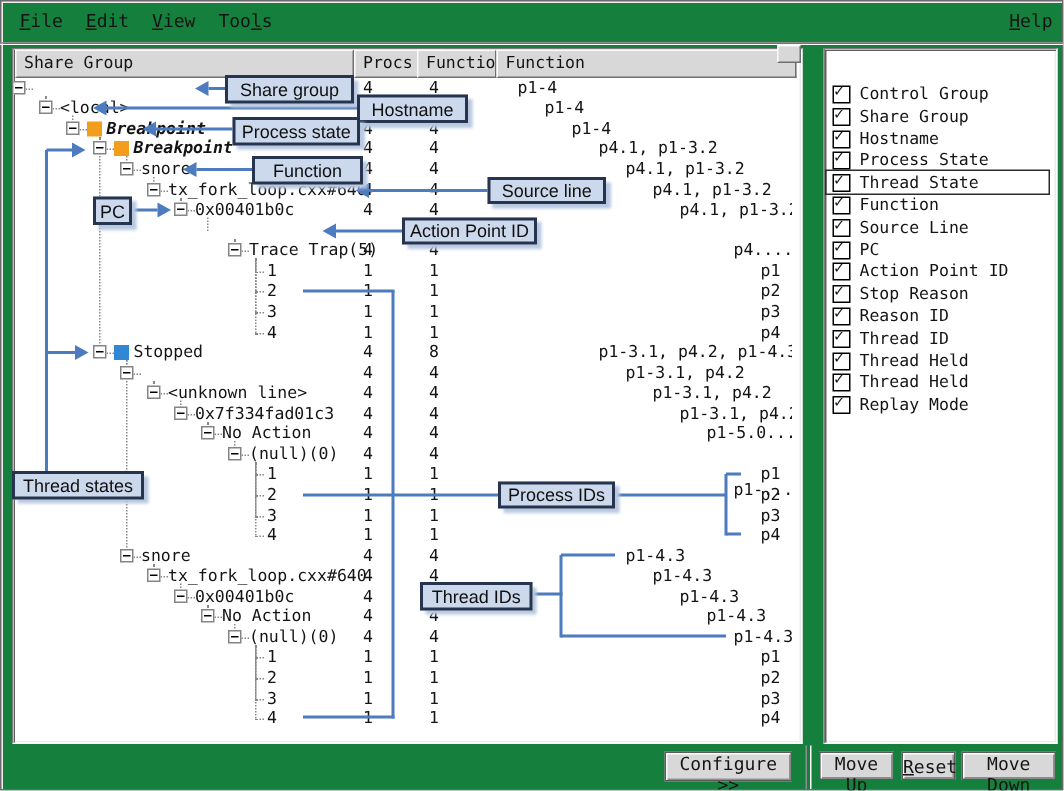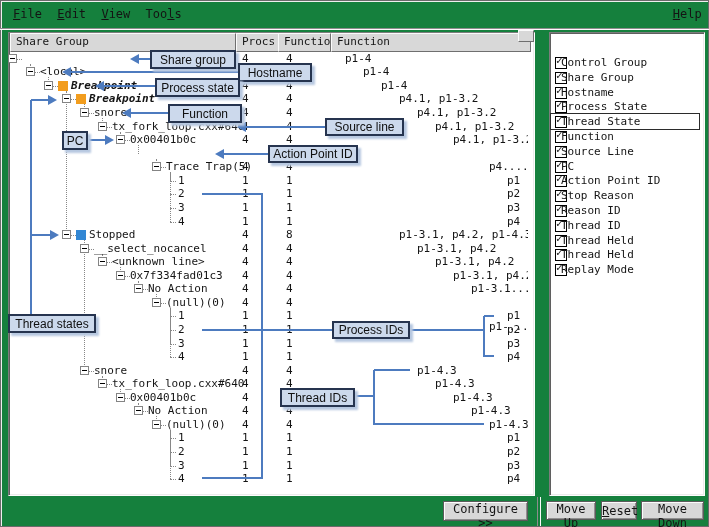--- a/index.html
+++ b/index.html
@@ -37,21 +37,21 @@
   
   #gbtitle{position:absolute;left:551px;top:33px;width:150px;height:19px;background:#d8d8d8;
     border:1px solid;border-color:#fbfbfb #6f6f6f #6f6f6f #fbfbfb;
     font-size:11px;line-height:16px;padding-left:5px;box-sizing:border-box;}
   #gblist{position:absolute;left:551px;top:55px;width:150px;height:230px;z-index:10;}
   .gitem{position:absolute;left:0;width:148px;height:15px;line-height:15px;font-size:11px;white-space:nowrap;}
   .gitem.focused{outline:1px solid #2b2b2b;}
   .cb{position:absolute;left:4px;top:2px;width:10px;height:10px;background:#fff;border:1px solid #000;
     box-sizing:content-box;font-size:11px;line-height:10px;font-weight:bold;text-align:center;cursor:pointer;}
   .cb b{position:absolute;left:0px;top:-2px;font-size:11px;}
-  .glabel{position:absolute;left:10px;}
+  .glabel{position:absolute;left:22px;}
   
   .btn{position:absolute;background:#d8d8d8;border:1px solid #5a5a5a;
     box-shadow:inset 1px 1px 0 #fbfbfb, inset -1px -1px 0 #8f8f8f;
     font-family:"DejaVu Sans Mono",monospace;font-size:12px;color:#141414;
     text-align:center;padding:0;cursor:pointer;}
   #vgroove{position:absolute;left:537px;top:497px;width:2px;height:29px;
     border-left:1px solid #8d8d8d;border-right:1px solid #fafafa;}
   
   .seg{position:absolute;background:#4d7bbf;z-index:40;}
   .arrow{position:absolute;width:0;height:0;z-index:41;}
@@ -240,21 +240,20 @@
         <span class="tlabel" style="left: 80px;">Stopped</span>
         <span style="left: 233px;">4</span>
         <span style="left: 277px;">8</span>
         <span style="left: 390px; width: 129px; overflow: hidden; white-space: nowrap;">p1-3.1, p4.2, p1-4.3</span>
       </div>
       <div class="trow" style="top: 190px;">
         <span class="exp" style="left: 71px; top: 2px;">
           <i></i>
         </span>
         <span class="dash" style="left: 80px; top: 7px;"></span>
-        <span class="tlabel" style="left: 85px;">__select_nocancel</span>
         <span style="left: 233px;">4</span>
         <span style="left: 277px;">4</span>
         <span style="left: 408px; width: 111px; overflow: hidden; white-space: nowrap;">p1-3.1, p4.2</span>
       </div>
       <div class="trow" style="top: 203px;">
         <span class="exp" style="left: 89px; top: 2px;">
           <i></i>
         </span>
         <span class="dash" style="left: 98px; top: 7px;"></span>
         <span class="tlabel" style="left: 103px;">&lt;unknown line&gt;</span>
@@ -273,21 +272,21 @@
         <span style="left: 444px; width: 75px; overflow: hidden; white-space: nowrap;">p1-3.1, p4.2</span>
       </div>
       <div class="trow" style="top: 230px;">
         <span class="exp" style="left: 125px; top: 2px;">
           <i></i>
         </span>
         <span class="dash" style="left: 134px; top: 7px;"></span>
         <span class="tlabel" style="left: 139px;">No Action</span>
         <span style="left: 233px;">4</span>
         <span style="left: 277px;">4</span>
-        <span style="left: 462px; width: 57px; overflow: hidden; white-space: nowrap;">p1-3.1...</span>
+        <span style="left: 462px; width: 57px; overflow: hidden; white-space: nowrap;">p1-5.0...</span>
       </div>
       <div class="trow" style="top: 244px;">
         <span class="exp" style="left: 143px; top: 2px;">
           <i></i>
         </span>
         <span class="dash" style="left: 152px; top: 7px;"></span>
         <span class="tlabel" style="left: 157px;">(null)(0)</span>
         <span style="left: 233px;">4</span>
         <span style="left: 277px;">4</span>
         <span style="left: 480px; width: 39px; overflow: hidden; white-space: nowrap; margin-top: 24px;">p1-...</span>

